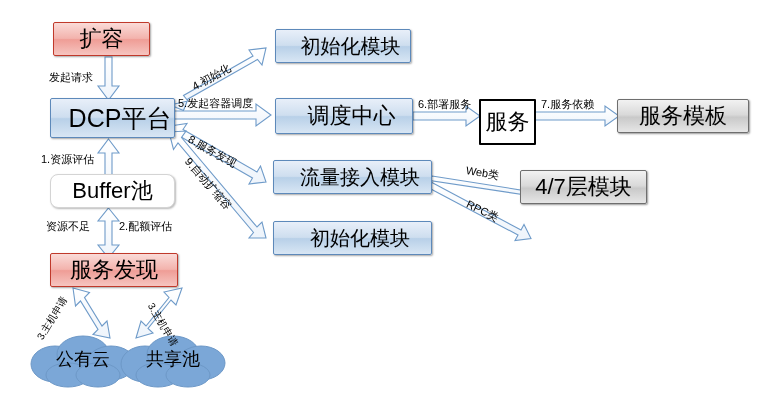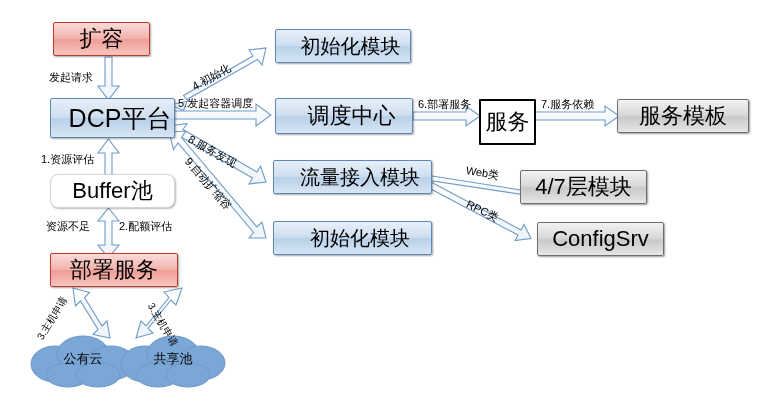--- a/index.html
+++ b/index.html
@@ -25,21 +25,21 @@
          box-shadow:1px 1px 2px rgba(0,0,0,.28);}
   
   .blackbox{background:#ffffff;border:2.6px solid #000000;border-radius:1px;}
   
   .gray{background:linear-gradient(to bottom,#f2f2f2 0%,#d9d9d9 46%,#c9c9c9 54%,#e6e6e6 100%);
         border:1.3px solid #6e6e6e;border-radius:2px;
         box-shadow:1px 1px 2px rgba(0,0,0,.4);}
 
   .cloud{position:absolute;}
   .cloud .ctext{position:absolute;left:0;right:0;top:50%;transform:translateY(-50%);
-                text-align:center;font-size:13px;color:#000;}
+                text-align:center;font-size:18px;color:#000;}
 
   .lbl{position:absolute;color:#000;white-space:nowrap;background:transparent;}
   .lbl.rot{transform-origin:left center;}
 
   .f26{font-size:25px;}
   .f22{font-size:22px;}
   .f20{font-size:20px;}
   .f11{font-size:11px;}
   .f10{font-size:10px;}
 </style>
@@ -144,21 +144,21 @@
 
   <div class="node blue f26" style="left:50px;top:98px;width:125px;height:40px;">
     <span>DCP平台</span>
   </div>
 
   <div class="node white f22" style="left:50px;top:174px;width:125px;height:34px;">
     <span>Buffer池</span>
   </div>
 
   <div class="node red f22" style="left:50px;top:253px;width:128px;height:34px;">
-    <span>部署服务</span>
+    <span>服务发现</span>
   </div>
 
   <div class="node blue f20" style="left:275px;top:29px;width:136px;height:34px;">
     <span>初始化模块</span>
   </div>
 
   <div class="node blue f22" style="left:275px;top:98px;width:138px;height:36px;">
     <span>调度中心</span>
   </div>
 
@@ -175,23 +175,20 @@
   </div>
 
   <div class="node gray f22" style="left:617px;top:99px;width:132px;height:34px;">
     <span>服务模板</span>
   </div>
 
   <div class="node gray f22" style="left:520px;top:170px;width:127px;height:34px;">
     <span>4/7层模块</span>
   </div>
 
-  <div class="node gray f22" style="left:537px;top:222px;width:127px;height:34px;">
-    <span>ConfigSrv</span>
-  </div>
 
   <div class="lbl f11" style="left:49px;top:70px;">发起请求</div>
 
   <div class="lbl f11" style="left:41px;top:152px;">1.资源评估</div>
 
   <div class="lbl f11" style="left:46px;top:219px;">资源不足</div>
 
   <div class="lbl f11" style="left:119px;top:219px;">2.配额评估</div>
 
   <div class="lbl f10 rot" style="left:40px;top:332px;transform:rotate(-59deg);">3.主机申请</div>

